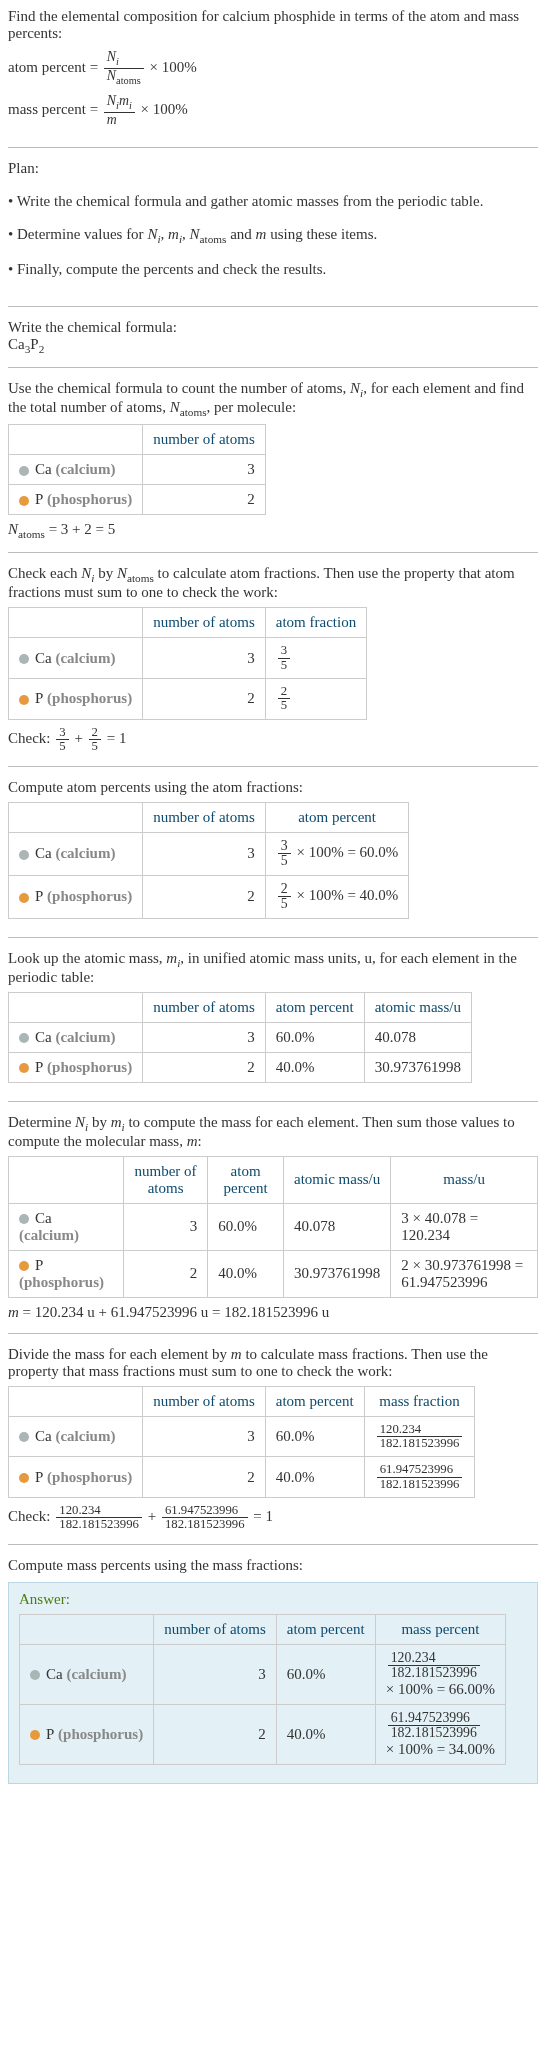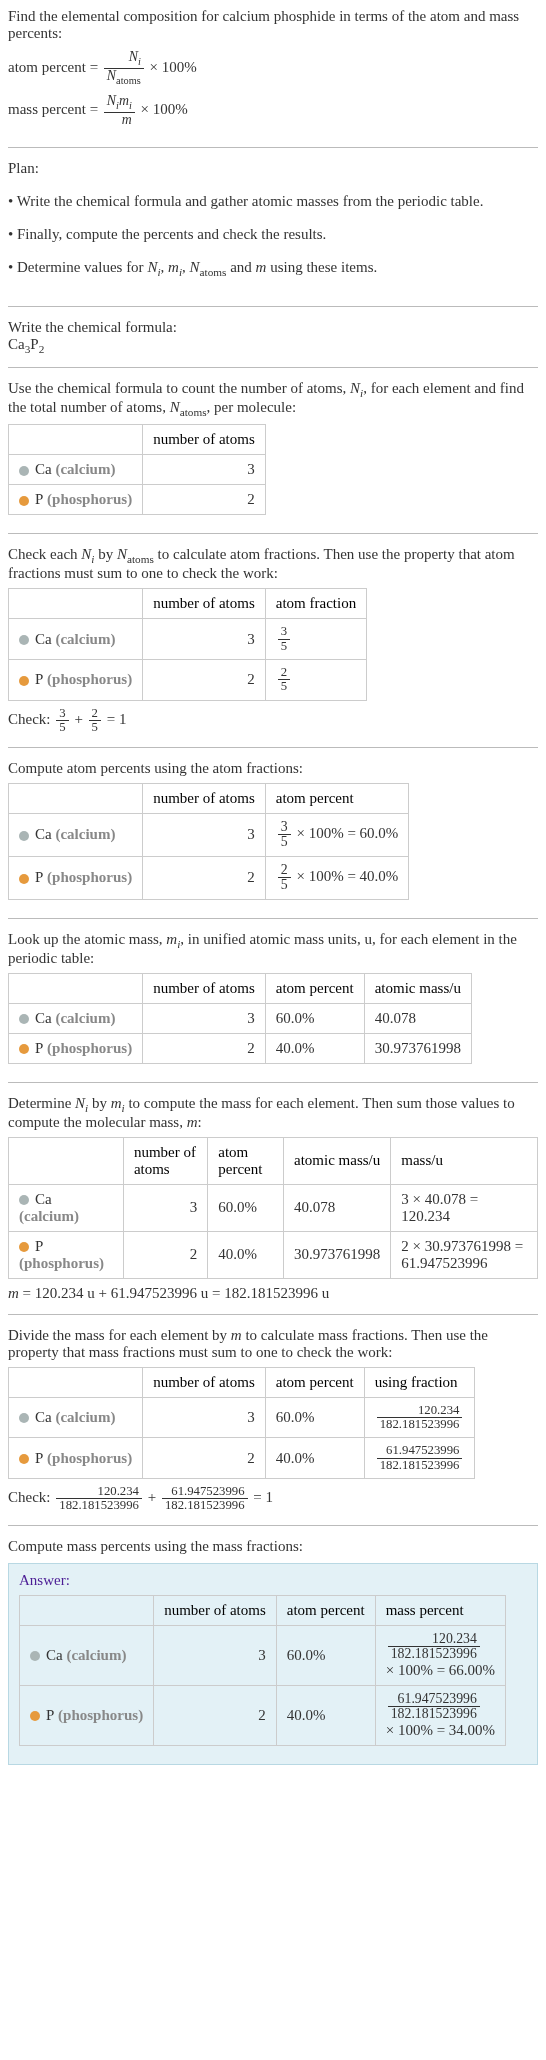--- a/index.html
+++ b/index.html
@@ -11,61 +11,61 @@
   background: #fff;
   padding: 4px 8px 12px 8px;
 }
 .section { padding: 4px 0; }
 hr.sep { border: none; border-top: 1px solid #bbb; margin: 8px 0; }
 .formula-line { margin: 8px 0; }
 .sub { vertical-align: sub; font-size: 0.75em; }
 .frac {
   display: inline-block;
   vertical-align: middle;
-  text-align: right;
+  text-align: left;
   font-size: 0.92em;
   line-height: 1.05;
   margin: 0 2px;
 }
 .frac .num { display: block; border-bottom: 1px solid #333; padding: 0 3px; }
 .frac .den { display: block; padding: 0 3px; }
 .italic { font-style: italic; }
 table.data {
   border-collapse: collapse;
   margin: 6px 0;
 }
 table.data th, table.data td {
   border: 1px solid #ccc;
   padding: 6px 10px;
   text-align: left;
   font-weight: normal;
   vertical-align: middle;
 }
 table.data th {
-  color: #000000;
-  text-align: left;
+  color: #0c4a6e;
+  text-align: center;
 }
 table.data td.num { text-align: right; }
 .dot {
   display: inline-block;
   width: 10px; height: 10px;
   border-radius: 50%;
   margin-right: 6px;
   vertical-align: middle;
 }
 .dot-ca { background: #aab5b5; }
 .dot-p { background: #e69a3d; }
 .el-label { color: #888; font-weight: bold; }
 .answer-box {
   background: #e3f1f6;
   border: 1px solid #b8d8e3;
   padding: 8px 10px 12px 10px;
   margin-top: 8px;
 }
-.answer-box .ans-label { color: #4c1d95; margin-bottom: 6px; }
+.answer-box .ans-label { color: #4d7c0f; margin-bottom: 6px; }
 .plan li { list-style: none; margin: 16px 0; }
 .small-frac { font-size: 0.85em; }
 </style>
 </head>
 <body>
 
 <div class="section">
   <div>Find the elemental composition for calcium phosphide in terms of the atom and mass percents:</div>
   <div class="formula-line">
     <span>atom percent</span><span> = </span>
@@ -83,24 +83,24 @@
     </span>
     <span> × 100%</span>
   </div>
 </div>
 <hr class="sep">
 
 <div class="section">
   <div>Plan:</div>
   <ul class="plan">
     <li>• Write the chemical formula and gather atomic masses from the periodic table.</li>
-    <li>• Finally, compute the percents and check the results.</li>
     <li>
       <span>• Determine values for </span><span class="italic">N</span><span class="sub italic">i</span><span>, </span><span class="italic">m</span><span class="sub italic">i</span><span>, </span><span class="italic">N</span><span class="sub">atoms</span><span> and </span><span class="italic">m</span><span> using these items.</span>
     </li>
+    <li>• Finally, compute the percents and check the results.</li>
   </ul>
 </div>
 <hr class="sep">
 
 <div class="section">
   <div>Write the chemical formula:</div>
   <div>
     <span>Ca</span><span class="sub">3</span><span>P</span><span class="sub">2</span>
   </div>
 </div>
@@ -119,20 +119,23 @@
     <tr>
       <td><span class="dot dot-ca"></span><span>Ca</span><span class="el-label"> (calcium)</span></td>
       <td class="num">3</td>
     </tr>
     <tr>
       <td><span class="dot dot-p"></span><span>P</span><span class="el-label"> (phosphorus)</span></td>
       <td class="num">2</td>
     </tr>
   </tbody>
     </table>
+  <div>
+    <span class="italic">N</span><span class="sub">atoms</span><span> = 3 + 2 = 5</span>
+  </div>
 </div>
 <hr class="sep">
 
 <div class="section">
   <div>
     <span>Check each </span><span class="italic">N</span><span class="sub italic">i</span><span> by </span><span class="italic">N</span><span class="sub">atoms</span><span> to calculate atom fractions. Then use the property that atom fractions must sum to one to check the work:</span>
   </div>
   <table class="data">
     <tbody>
         <tr>
@@ -253,21 +256,21 @@
 <div class="section">
   <div>
     <span>Divide the mass for each element by </span><span class="italic">m</span><span> to calculate mass fractions. Then use the property that mass fractions must sum to one to check the work:</span>
   </div>
   <table class="data">
     <tbody>
         <tr>
           <th></th>
           <th>number of atoms</th>
           <th>atom percent</th>
-          <th>using fraction</th>
+          <th>mass fraction</th>
         </tr>
     <tr>
       <td><span class="dot dot-ca"></span><span>Ca</span><span class="el-label"> (calcium)</span></td>
       <td class="num">3</td>
       <td>60.0%</td>
       <td><span class="frac small-frac"><span class="num">120.234</span><span class="den">182.181523996</span></span></td>
     </tr>
     <tr>
       <td><span class="dot dot-p"></span><span>P</span><span class="el-label"> (phosphorus)</span></td>
       <td class="num">2</td>

